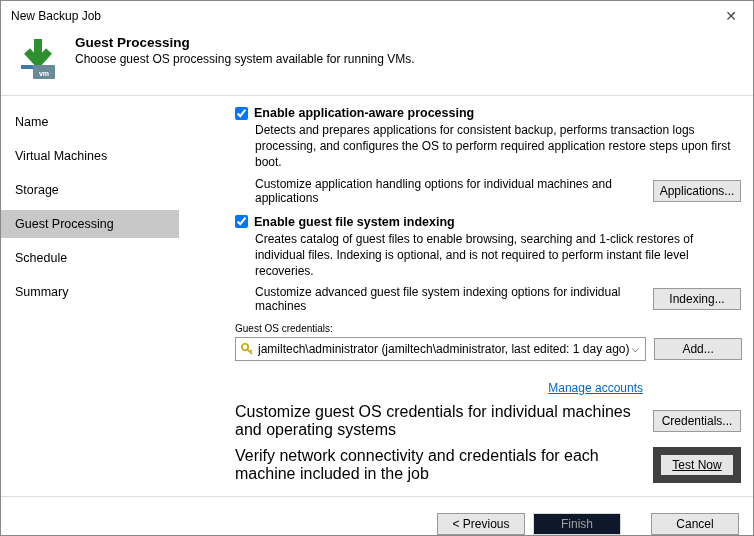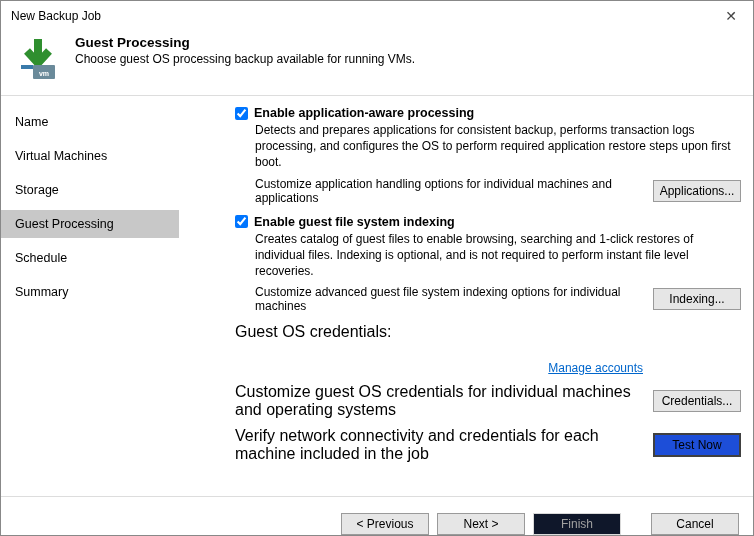--- a/index.html
+++ b/index.html
@@ -82,23 +82,23 @@
   .action-line span { flex:1; font-size:12px;}
   .btn {
     border: 1px solid #9a9a9a;
     background: #e6e6e6;
     font-size: 12px;
     padding: 3px 0;
     min-width: 88px;
     text-align: center;
     cursor: pointer;
   }
-  .btn.primary { border: 2px solid #404040; background:#1d4ed8;}
+  .btn.primary { border: 8px solid #404040; background:#e5e5e5;text-decoration:underline;}
   .btn.disabled { color: #a0a0a0; border-color: #d9d9d9; background:#0f172a; cursor:default;}
-  .creds-label { font-size: 16px; margin-bottom: 3px;}
+  .creds-label { font-size: 10px; margin-bottom: 3px;}
   .cred-row { display:flex; gap:8px; align-items:center;}
   .cred-select {
     border: 1px solid #9a9a9a;
     display:flex; align-items:center;
     padding: 2px 4px;
     flex: 1;
     background:#fff;
     height:24px;
   }
   .cred-select .key-ic {width:14px; height:14px; margin-right:4px; flex-shrink:0;}
@@ -131,21 +131,21 @@
 <div class="header">
   <svg class="header-icon" viewBox="0 0 46 46">
     <path d="M23 4 L23 22" stroke="#2f8f2f" stroke-width="8" fill="none"></path>
     <path d="M12 16 L23 28 L34 16" stroke="#2f8f2f" stroke-width="8" fill="none" stroke-linejoin="miter"></path>
     <rect x="6" y="30" width="12" height="4" fill="#3a7aaa"></rect>
     <rect x="18" y="30" width="22" height="14" rx="1" fill="#6a8a9a"></rect>
     <text x="29" y="41" font-size="7" fill="#fff" font-weight="700" text-anchor="middle">vm</text>
   </svg>
   <div class="header-text">
     <h1>Guest Processing</h1>
-    <p>Choose guest OS processing backup available for running VMs.</p>
+    <p>Choose guest OS processing system available for running VMs.</p>
   </div>
 </div>
 
 <div class="body">
   <div class="nav">
     <div class="nav-item">Name</div>
     <div class="nav-item">Virtual Machines</div>
     <div class="nav-item">Storage</div>
     <div class="nav-item selected">Guest Processing</div>
     <div class="nav-item">Schedule</div>
@@ -173,35 +173,45 @@
       </div>
       <div class="desc">Creates catalog of guest files to enable browsing, searching and 1-click restores of individual files. Indexing is optional, and is not required to perform instant file level recoveries.</div>
       <div class="action-line">
         <span>Customize advanced guest file system indexing options for individual machines</span>
         <div class="btn">Indexing...</div>
       </div>
     </div>
 
     <div class="section">
       <div class="creds-label">Guest OS credentials:</div>
+      <div class="cred-row">
+        <div class="cred-select">
+          <svg class="key-ic" viewBox="0 0 14 14">
+            <circle cx="5" cy="5" r="3.2" fill="none" stroke="#c8a400" stroke-width="1.6"></circle>
+            <path d="M7.5 7.5 L12 12 M10 10 L12 8" stroke="#c8a400" stroke-width="1.6" fill="none"></path>
+          </svg>
+          <span class="txt">jamiltech\administrator (jamiltech\administrator, last edited: 1 day ago)</span>
+          <span class="arrow">⌵</span>
+        </div>
+        <div class="btn">Add...</div>
+      </div>
       <div class="right-link">
         <span class="link">Manage accounts</span>
       </div>
       <div class="plain-line">
         <span>Customize guest OS credentials for individual machines and operating systems</span>
         <div class="btn">Credentials...</div>
       </div>
       <div class="plain-line">
         <span>Verify network connectivity and credentials for each machine included in the job</span>
         <div class="btn primary">Test Now</div>
       </div>
     </div>
 
   </div>
 </div>
 
 <div class="footer">
   <div class="btn">&lt; Previous</div>
-  <div class="btn">Next &gt;</div>
   <div class="btn disabled">Finish</div>
   <div class="gap"></div>
   <div class="btn">Cancel</div>
 </div>
 
 </body></html>

